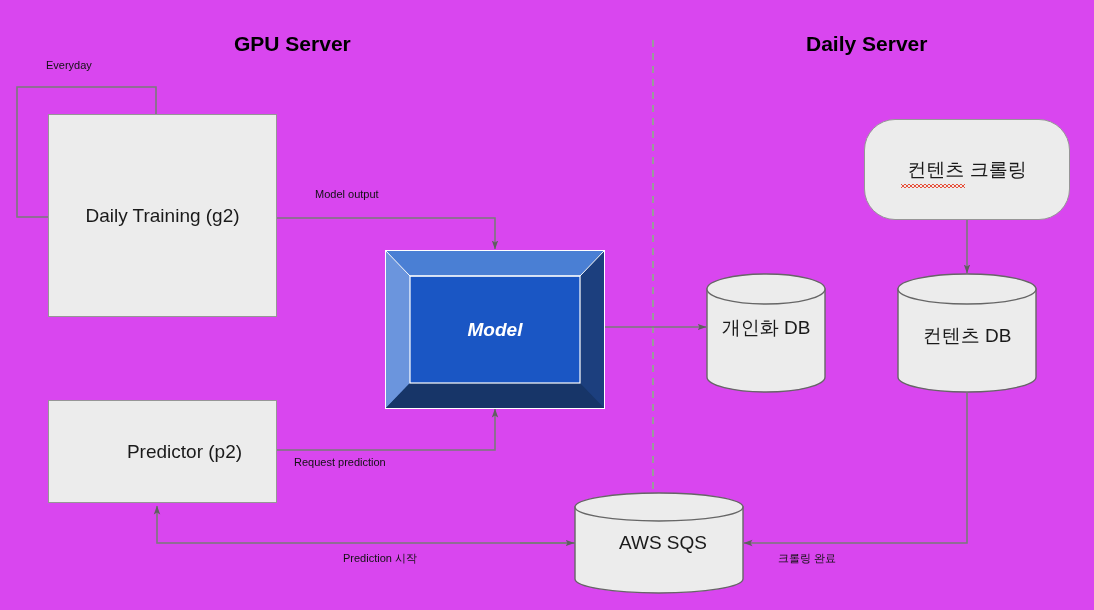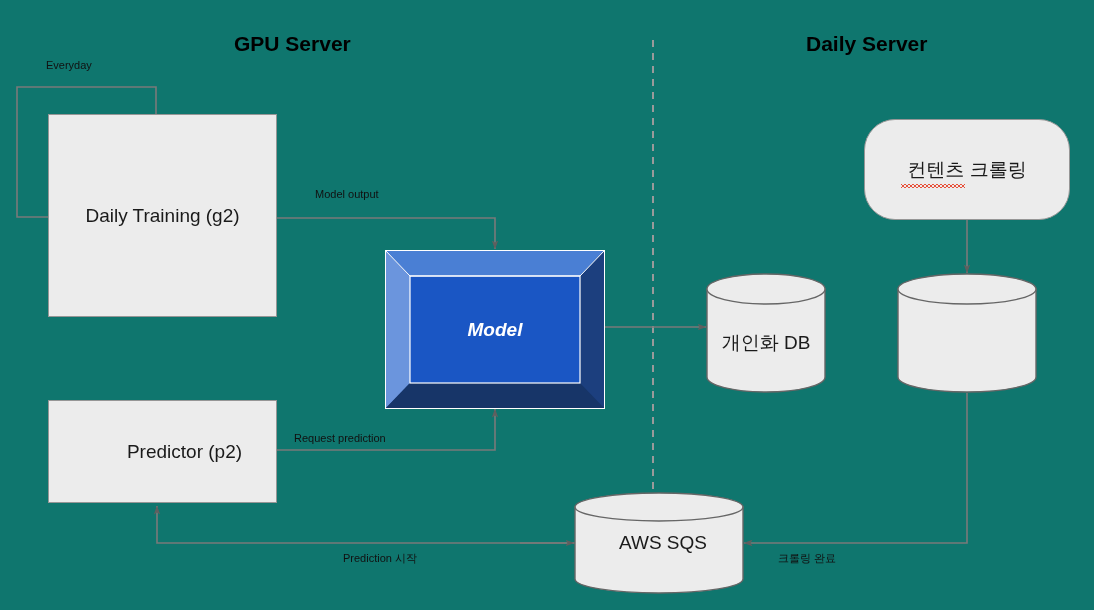--- a/index.html
+++ b/index.html
@@ -7,21 +7,21 @@
     padding: 0;
     background: #ffffff;
   }
   body {
     font-family: "Liberation Sans", sans-serif;
   }
   #canvas {
     position: relative;
     width: 1094px;
     height: 610px;
-    background: #0f766e;
+    background: #d946ef;
     overflow: hidden;
   }
   svg.layer {
     position: absolute;
     left: 0;
     top: 0;
     width: 1094px;
     height: 610px;
     pointer-events: none;
   }
@@ -148,46 +148,47 @@
       <rect x="0.5" y="0.5" width="219" height="158" fill="none" stroke="#ffffff" stroke-width="1"></rect>
     </svg>
     <div class="label">Model</div>
   </div>
 
   <div class="cyl" style="left:706px; top:273px; width:120px; height:120px;">
     <svg class="face" style="position:absolute;left:0;top:0;width:120px;height:120px;" viewBox="0 0 120 120" preserveAspectRatio="none">
       <path d="M1,16 L1,104 A59,15 0 0 0 119,104 L119,16 Z" fill="#ececec" stroke="#666666" stroke-width="1.4"></path>
       <ellipse cx="60" cy="16" rx="59" ry="15" fill="#ececec" stroke="#666666" stroke-width="1.4"></ellipse>
     </svg>
-    <div class="cyl-label" style="top:57px;">개인화 DB</div>
+    <div class="cyl-label" style="top:42px;">개인화 DB</div>
   </div>
 
   <div class="cyl" style="left:897px; top:273px; width:140px; height:120px;">
     <svg class="face" style="position:absolute;left:0;top:0;width:140px;height:120px;" viewBox="0 0 140 120" preserveAspectRatio="none">
       <path d="M1,16 L1,104 A69,15 0 0 0 139,104 L139,16 Z" fill="#ececec" stroke="#666666" stroke-width="1.4"></path>
       <ellipse cx="70" cy="16" rx="69" ry="15" fill="#ececec" stroke="#666666" stroke-width="1.4"></ellipse>
     </svg>
+    <div class="cyl-label" style="top:50px;">컨텐츠 DB</div>
   </div>
 
   <div class="node proc-box" style="left:864px; top:119px; width:206px; height:101px;border-radius:31px;">
     <span>컨텐츠 크롤링</span>
   </div>
   <div class="spell" style="left:901px; top:184px; width:64px;"></div>
 
   <div class="cyl" style="left:574px; top:492px; width:170px; height:102px;padding-left:8px;">
     <svg class="face" style="position:absolute;left:0;top:0;width:170px;height:102px;" viewBox="0 0 170 102" preserveAspectRatio="none">
       <path d="M1,15 L1,87 A84,14 0 0 0 169,87 L169,15 Z" fill="#ececec" stroke="#666666" stroke-width="1.4"></path>
       <ellipse cx="85" cy="15" rx="84" ry="14" fill="#ececec" stroke="#666666" stroke-width="1.4"></ellipse>
     </svg>
     <div class="cyl-label" style="top:40px;">AWS SQS</div>
   </div>
 
   <div class="edge-label" style="left:46px; top:59px;">Everyday</div>
 
   <div class="edge-label" style="left:315px; top:188px;">Model output</div>
 
-  <div class="edge-label" style="left:294px; top:432px;text-align:right;">Request prediction</div>
+  <div class="edge-label" style="left:294px; top:456px;text-align:right;">Request prediction</div>
 
   <div class="edge-label" style="left:778px; top:551px;">크롤링 완료</div>
 
   <div class="edge-label" style="left:343px; top:551px;">Prediction 시작</div>
 
 </div>
 
 </body></html>

